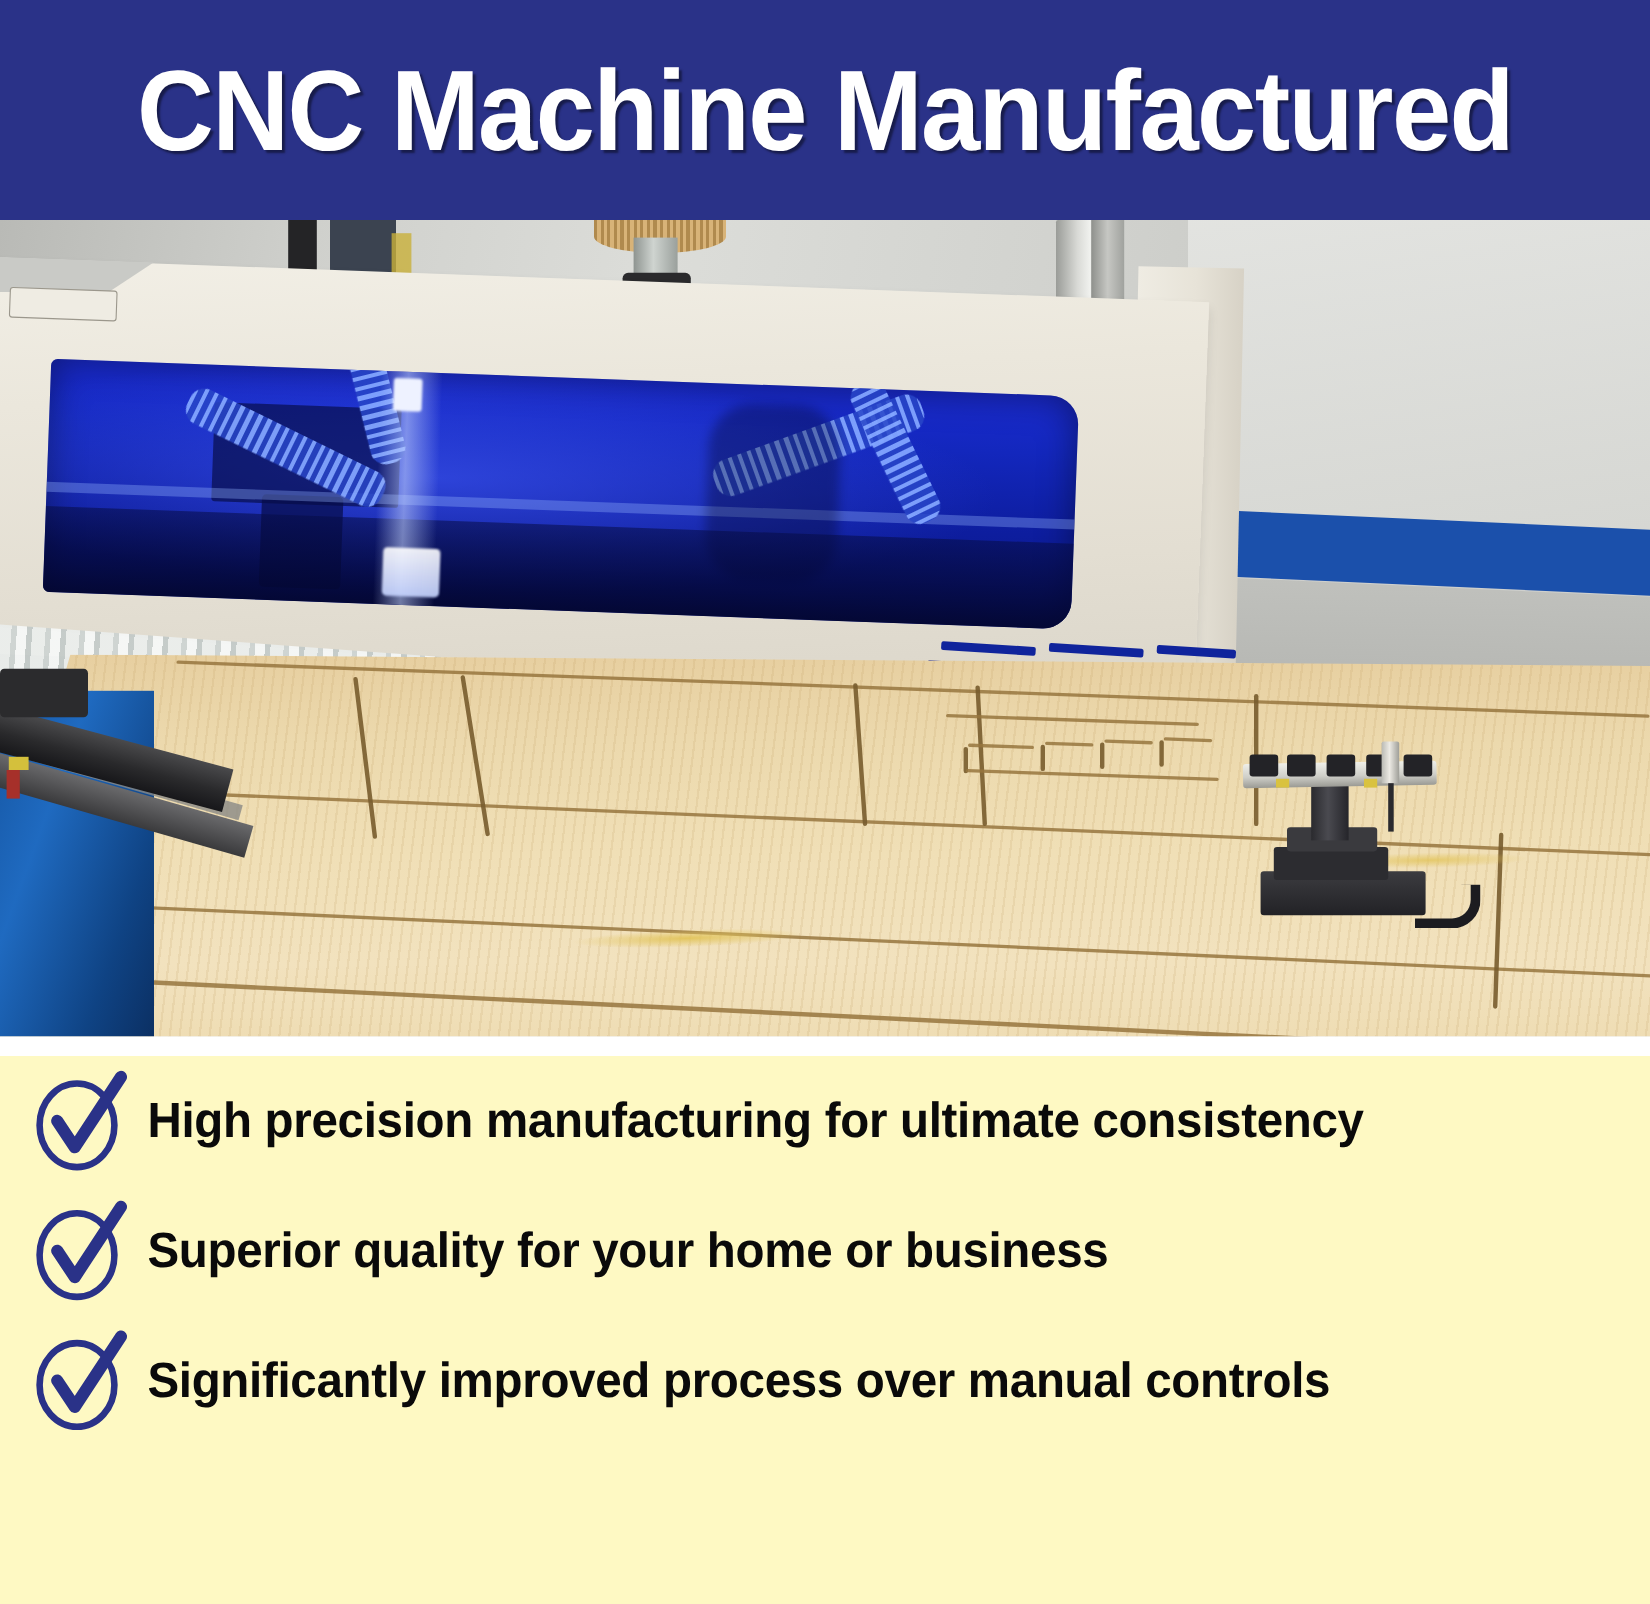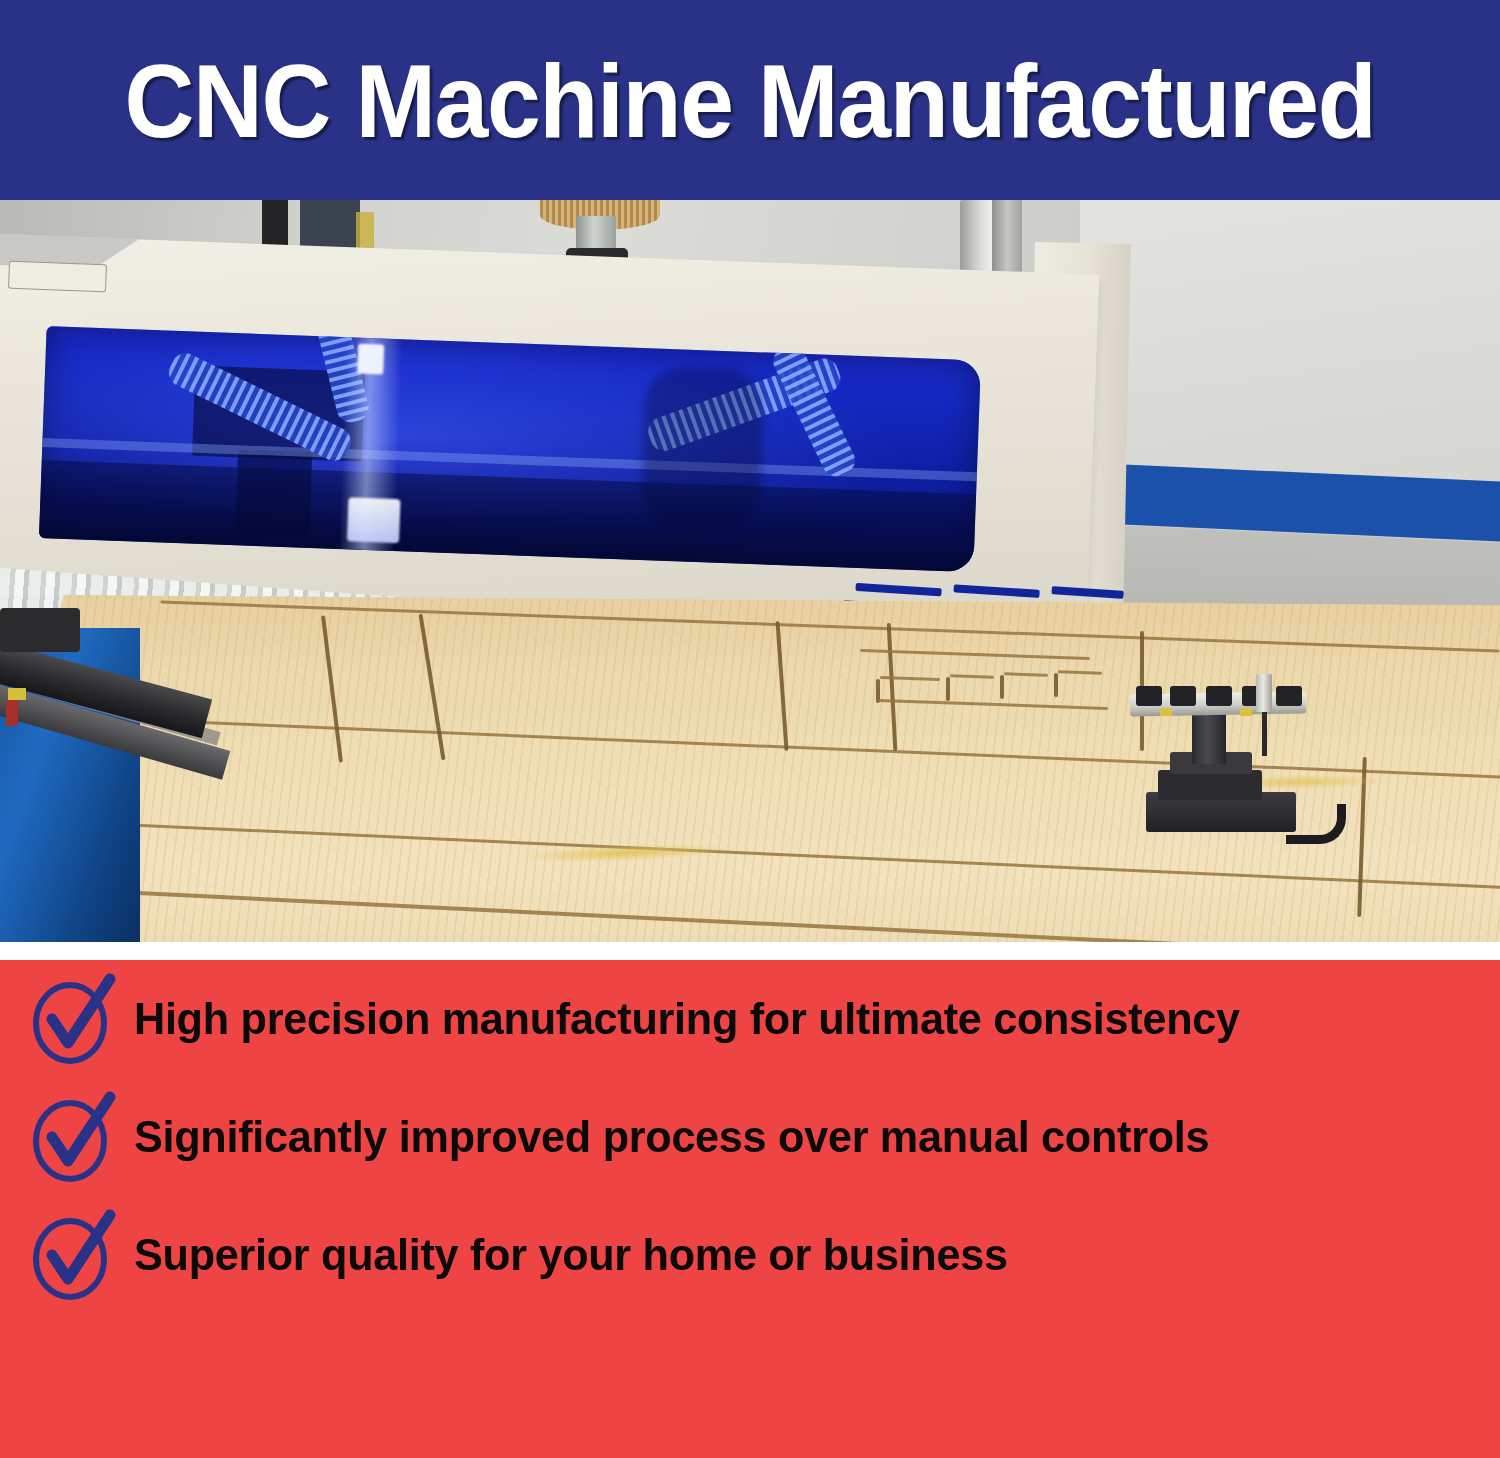--- a/index.html
+++ b/index.html
@@ -331,21 +331,21 @@
     position:absolute; left:1286px; top:604px; width:60px; height:40px;
     border-bottom: 9px solid #1c1c20; border-right: 9px solid #1c1c20;
     border-radius: 0 0 26px 0;
   }
 
   
   .bullets {
     position: absolute;
     left: 0; top: 960px;
     width: 1500px; height: 498px;
-    background: #ef4444;
+    background: #fef9c3;
   }
   .bullet-row {
     position: relative;
     display: flex;
     align-items: center;
     height: 118px;
     padding-left: 30px;
   }
   .check-icon {
     flex: 0 0 auto;
@@ -486,25 +486,25 @@
       </svg>
       <span class="bullet-text">High precision manufacturing for ultimate consistency</span>
     </div>
 
 
     <div class="bullet-row">
       <svg class="check-icon" viewBox="0 0 86 92">
         <ellipse cx="40" cy="50" rx="34" ry="38" fill="none" stroke="#2a3288" stroke-width="6"></ellipse>
         <path d="M22 46 L38 70 L80 6" fill="none" stroke="#2a3288" stroke-width="11" stroke-linecap="round" stroke-linejoin="round"></path>
       </svg>
-      <span class="bullet-text">Significantly improved process over manual controls</span>
+      <span class="bullet-text">Superior quality for your home or business</span>
     </div>
 
     <div class="bullet-row">
       <svg class="check-icon" viewBox="0 0 86 92">
         <ellipse cx="40" cy="50" rx="34" ry="38" fill="none" stroke="#2a3288" stroke-width="6"></ellipse>
         <path d="M22 46 L38 70 L80 6" fill="none" stroke="#2a3288" stroke-width="11" stroke-linecap="round" stroke-linejoin="round"></path>
       </svg>
-      <span class="bullet-text">Superior quality for your home or business</span>
+      <span class="bullet-text">Significantly improved process over manual controls</span>
     </div>
 
   </div>
 </div>
 
 </body></html>

